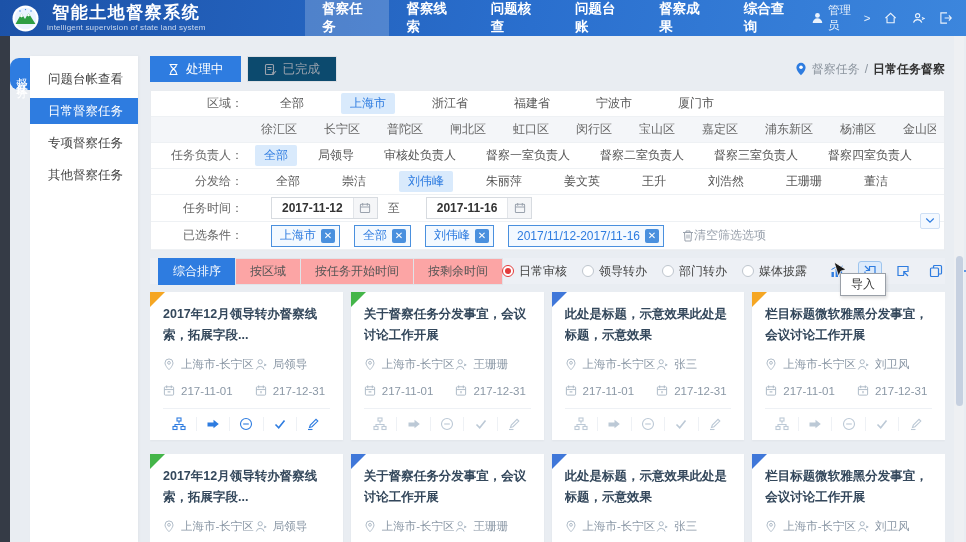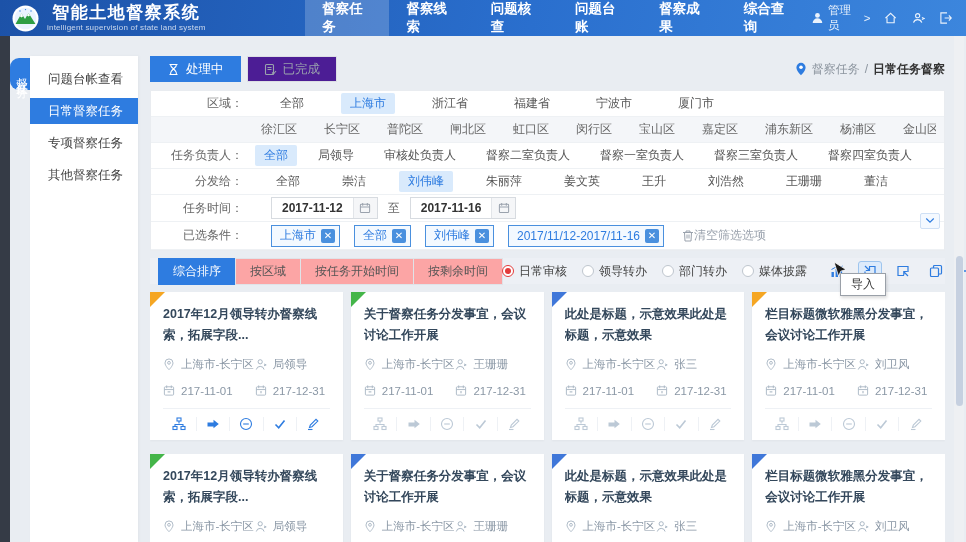--- a/index.html
+++ b/index.html
@@ -37,21 +37,21 @@
     box-shadow:1px 0 3px rgba(0,0,0,.04); padding-top:10px; }
   .side-item { height:26px; line-height:26px; padding-left:18px; font-size:12.5px; color:#444;
     margin-bottom:6px; cursor:pointer; white-space:nowrap; }
   .side-item.active { background:#2e7ce0; color:#fff; }
 
   
   .content { position:absolute; left:150px; top:56px; width:795px; bottom:0; }
 
   .row-tabs { display:flex; align-items:center; height:26px; }
   .state-tab { display:flex; align-items:center; gap:6px; height:26px; padding:0 16px;
-    font-size:12.5px; border:1px solid #dcdfe4; background:#4c1d95; color:#9aa2ad; cursor:pointer; }
+    font-size:12.5px; border:1px solid #dcdfe4; background:#0c4a6e; color:#9aa2ad; cursor:pointer; }
   .state-tab.active { background:#2e7ce0; border-color:#2e7ce0; color:#fff; }
   .state-tab + .state-tab { margin-left:6px; }
   .tab-ic { width:13px; height:13px; }
   .breadcrumb { margin-left:auto; display:flex; align-items:center; gap:5px; font-size:12px; color:#8b949e; }
   .breadcrumb .crumb-cur { color:#333; font-weight:bold; }
   .bc-pin { width:12px; height:14px; color:#2e7ce0; }
 
   
   .filter-panel { position:relative; margin-top:8px; background:#fff; border:1px solid #e9ecf0; }
   .f-row { display:flex; align-items:center; min-height:25px; border-bottom:1px solid #eef1f4;
@@ -64,21 +64,21 @@
   .row-district { background:#f4f6f9; }
   .row-district .f-opt { margin-left:9px; color:#666; }
   .row-owner .f-opt { margin-left:12px; }
   .row-dist .f-opt { margin-left:24px; }
   .date-box { display:flex; align-items:center; border:1px solid #d7dbe0; background:#fff;
     height:22px; margin-left:28px; cursor:text; }
   .date-box .date-val { padding:0 10px; color:#333; font-weight:bold; }
   .date-box .cal-btn { width:24px; height:100%; border-left:1px solid #e2e5e9; background:#f5f6f8;
     display:flex; align-items:center; justify-content:center; color:#9aa2ad; cursor:pointer; }
   .date-sep { margin-left:10px; color:#666; }
-  .date-box + .date-sep + .date-box { margin-left:10px; }
+  .date-box + .date-sep + .date-box { margin-left:26px; }
   .sel-tag { display:flex; align-items:center; gap:5px; border:1px solid #4a90de; color:#2e7ce0;
     background:#f3f9ff; height:22px; padding:0 4px 0 8px; margin-left:14px; cursor:default; }
   .sel-tag:first-of-type { margin-left:28px; }
   .tag-x { width:14px; height:14px; background:#4a90de; color:#fff; border-radius:2px;
     font-size:10px; line-height:14px; text-align:center; cursor:pointer; }
   .clear-filters { display:flex; align-items:center; margin-left:18px; color:#9aa2ad; cursor:pointer; }
   .trash-ic { width:12px; height:13px; }
   .collapse-box { position:absolute; right:4px; top:122px; width:20px; height:16px;
     border:1px solid #cfe0f5; background:#f4f9ff; display:flex; align-items:center; justify-content:center;
     color:#2e7ce0; cursor:pointer; border-radius:2px; }
@@ -273,22 +273,22 @@
           <span class="f-opt">金山区</span>
         </div>
     </div>
     <div class="f-row row-owner">
       <div class="f-label">任务负责人：</div>
       <div class="f-opts">
 
       <span class="f-opt selected">全部</span>
           <span class="f-opt">局领导</span>
           <span class="f-opt">审核处负责人</span>
+          <span class="f-opt">督察一室负责人</span>
           <span class="f-opt">督察二室负责人</span>
-          <span class="f-opt">督察一室负责人</span>
           <span class="f-opt">督察三室负责人</span>
           <span class="f-opt">督察四室负责人</span>
           <span class="f-opt">督察五室负责人</span>
         </div>
     </div>
     <div class="f-row row-dist">
       <div class="f-label">分发给：</div>
       <div class="f-opts">
 
       <span class="f-opt">全部</span>

